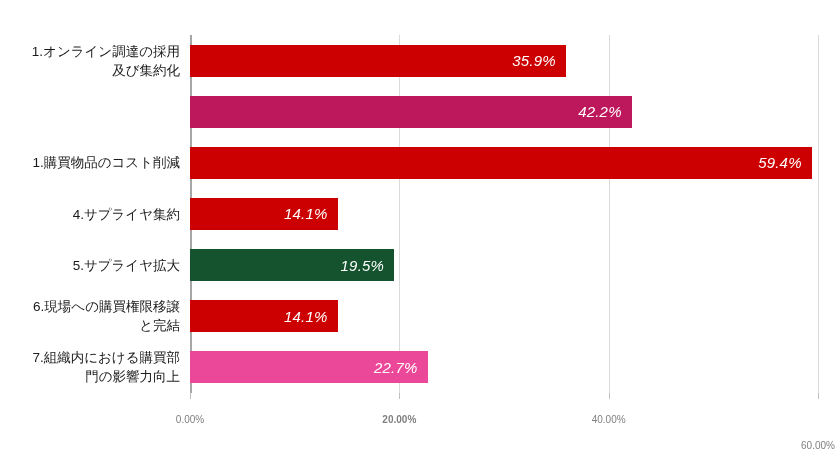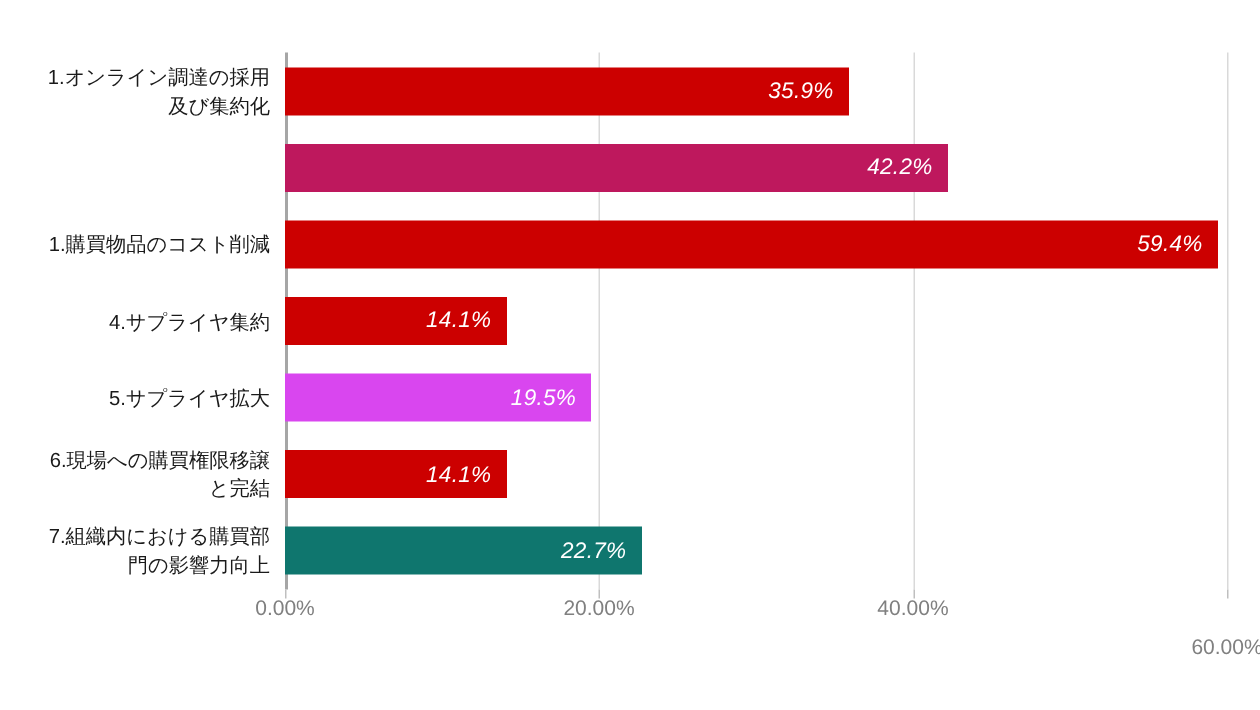--- a/index.html
+++ b/index.html
@@ -109,23 +109,23 @@
   }
   .tick-mark {
     position: absolute;
     top: 0;
     width: 1px;
     height: 6px;
     background: #bfbfbf;
   }
   .tick-label {
     position: absolute;
-    top: 4px;
+    top: 21px;
     transform: translateX(-50%);
-    font-size: 14px;
+    font-size: 10px;
     color: #808080;
     white-space: nowrap;
     text-align: center;
   }
 </style>
 </head>
 <body>
 
 <div id="chart-root">
 
@@ -163,41 +163,41 @@
           <div class="bar" style="width: 621.72px; background: rgb(204, 0, 0);">
             <span class="bar-value" style="color: rgb(255, 255, 255);">59.4%</span>
           </div>
         </div>
         <div class="row" style="top: 153.429px; height: 51.1429px;">
           <div class="bar" style="width: 147.58px; background: rgb(204, 0, 0);">
             <span class="bar-value" style="color: rgb(255, 255, 255);">14.1%</span>
           </div>
         </div>
         <div class="row" style="top: 204.571px; height: 51.1429px;">
-          <div class="bar" style="width: 204.1px; background: #d946ef;">
+          <div class="bar" style="width: 204.1px; background: #14532d;">
             <span class="bar-value" style="color: rgb(255, 255, 255);">19.5%</span>
           </div>
         </div>
         <div class="row" style="top: 255.714px; height: 51.1429px;">
           <div class="bar" style="width: 147.58px; background: rgb(204, 0, 0);">
             <span class="bar-value" style="color: rgb(255, 255, 255);">14.1%</span>
           </div>
         </div>
         <div class="row" style="top: 306.857px; height: 51.1429px;">
-          <div class="bar" style="width: 237.593px; background: #0f766e;">
+          <div class="bar" style="width: 237.593px; background: #ec4899;">
             <span class="bar-value" style="color: rgb(255, 255, 255);">22.7%</span>
           </div>
         </div>
       </div>
   </div>
 
   <div id="x-axis">
       <div class="tick-mark" style="left: 190px;"></div>
       <div class="tick-label" style="left: 190px;">0.00%</div>
       <div class="tick-mark" style="left: 399.333px;"></div>
-      <div class="tick-label" style="left: 399.333px;">20.00%</div>
+      <div class="tick-label" style="left: 399.333px; font-weight: bold;">20.00%</div>
       <div class="tick-mark" style="left: 608.667px;"></div>
       <div class="tick-label" style="left: 608.667px;">40.00%</div>
       <div class="tick-mark" style="left: 818px;"></div>
       <div class="tick-label" style="left: 818px; margin-top: 26px;">60.00%</div>
     </div>
 
 </div>
 
 </body></html>

